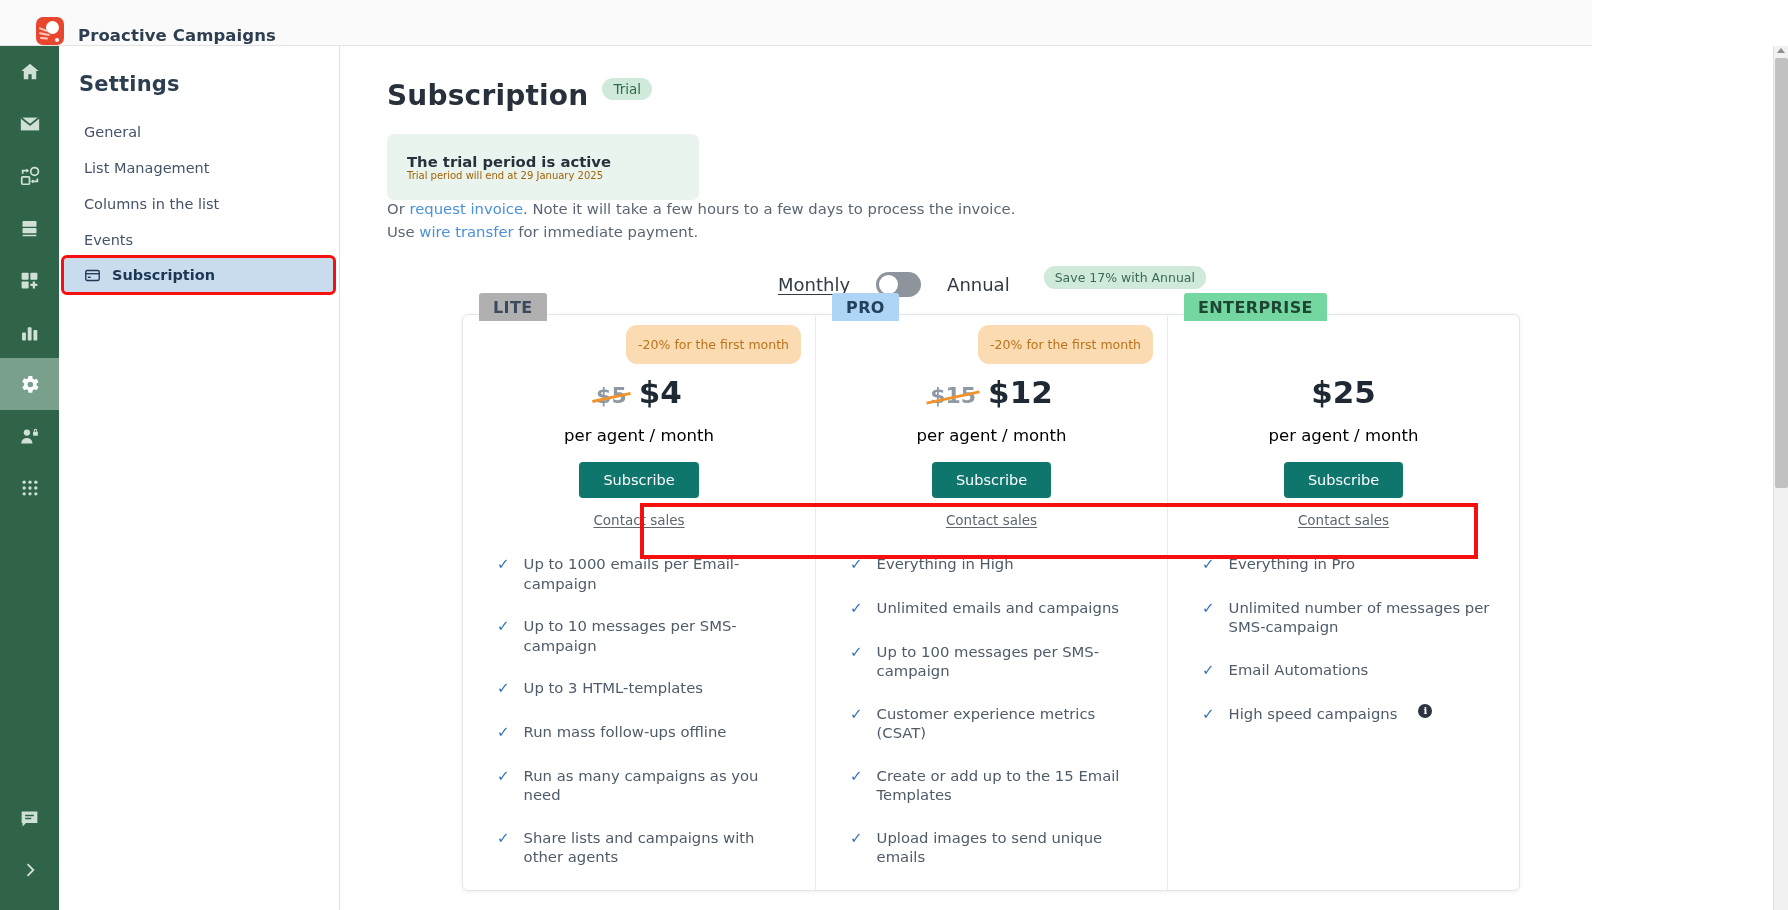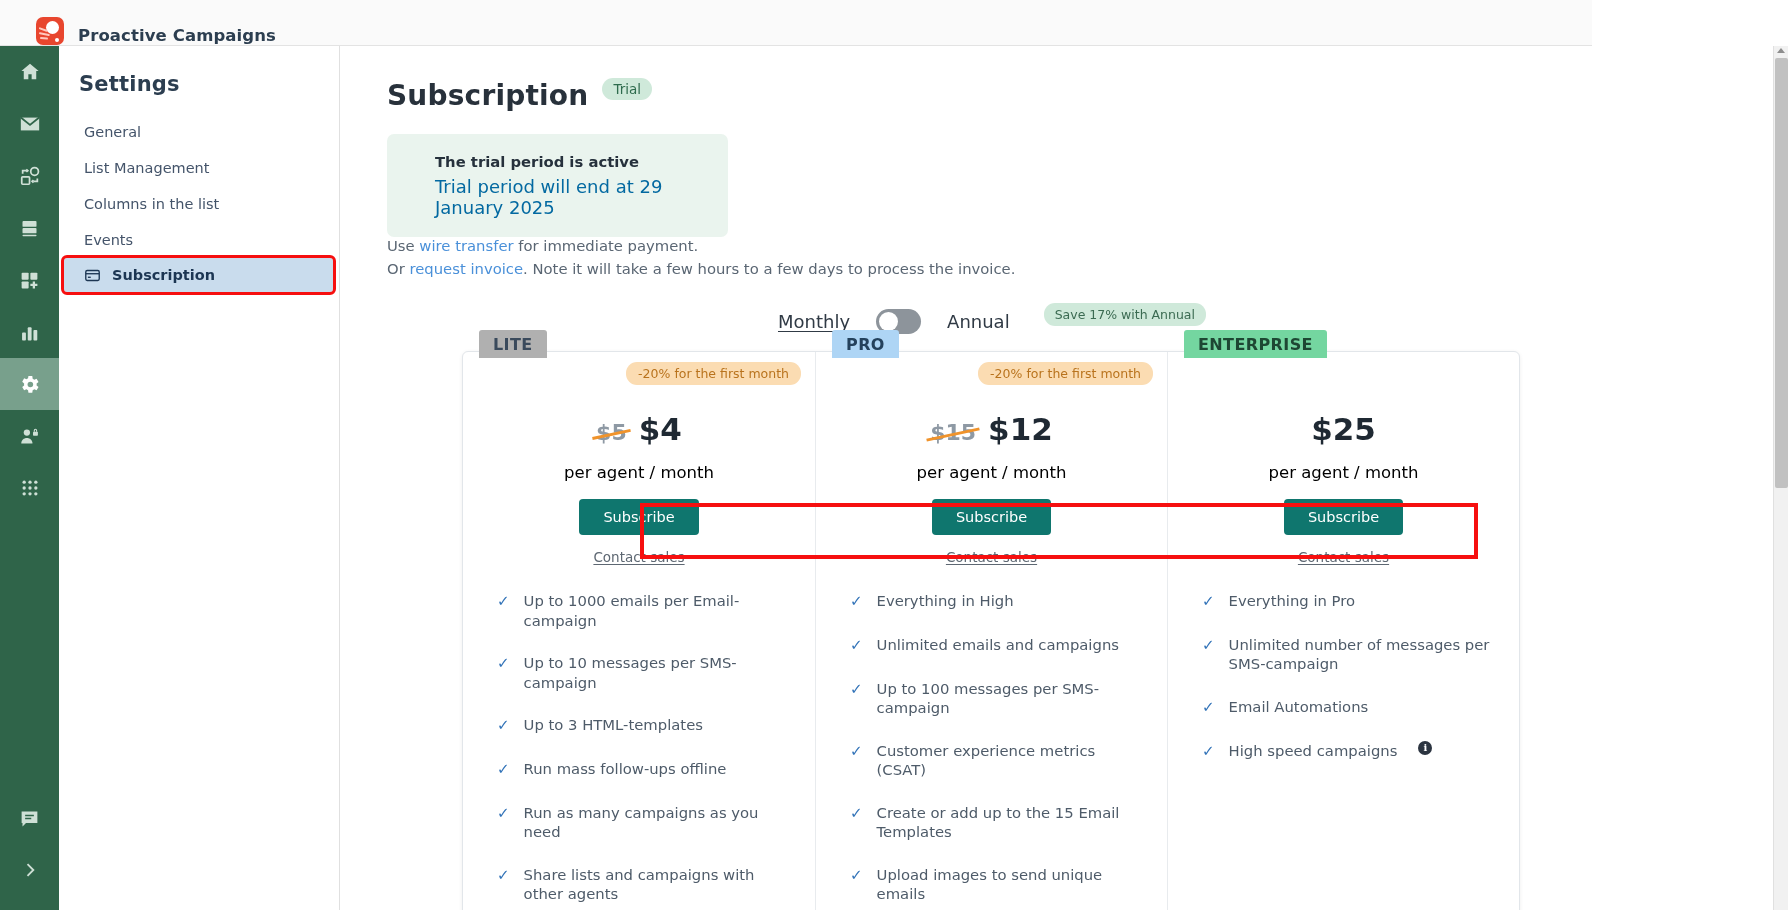--- a/index.html
+++ b/index.html
@@ -79,25 +79,25 @@
     position: absolute; top: 46px; left: 340px; width: 1434px; height: 864px;
     background: #ffffff; overflow: hidden;
   }
   #page-head { padding: 33px 0 0 47px; display: flex; align-items: center; gap: 14px; }
   #page-title { font-size: 28px; font-weight: bold; color: #28313b; letter-spacing: .2px;}
   #trial-badge {
     background: #cfe9da; color: #2e6b4d; font-size: 13.5px;
     padding: 3px 11px; border-radius: 11px; margin-top: -14px;
   }
   #trial-card {
-    margin: 22px 0 0 47px; width: 341px; background: #eaf4ee;
-    border-radius: 7px; padding: 19px 0 19px 48px;
+    margin: 22px 0 0 47px; width: 312px; background: #eaf4ee;
+    border-radius: 7px; padding: 19px 0 19px 20px;
   }
   #trial-card .t1 { font-size: 14.8px; font-weight: bold; color: #26313c; }
-  #trial-card .t2 { font-size: 18px; color: #0369a1; margin-top: 6px; }
+  #trial-card .t2 { font-size: 10px; color: #a16207; }
 
   .pay-line { margin-left: 47px; font-size: 14.8px; color: #5a6673; }
   .pay-line:first-of-type { margin-top: 46px; }
   .pay-line + .pay-line { margin-top: 6px; }
   .pay-line a { color: #4a90d9; text-decoration: none; cursor: pointer; }
 
   
   #billing-row {
     margin-top: 32px; display: flex; align-items: center;
     justify-content: center; gap: 26px; padding-right: 130px;
@@ -134,21 +134,21 @@
     font-size: 16px; font-weight: bold; letter-spacing: .4px;
     border-radius: 3px 3px 0 0;
   }
   .plan-badge.lite { background: #b0b0b0; color: #3a4a5c; }
   .plan-badge.pro  { background: #aed5f5; color: #24415c; }
   .plan-badge.ent  { background: #74d6a0; color: #1e4733; }
 
   .discount {
     position: absolute; right: 14px; top: 10px;
     background: #fbdcb2; color: #b9731d; font-size: 12.5px;
-    padding: 4px 12px; border-radius: 11px;
+    padding: 12px 12px; border-radius: 11px;
   }
   .price-row {
     margin-top: 33px; display: flex; align-items: baseline;
     justify-content: center; gap: 12px; height: 42px;
   }
   .price-old {
     font-size: 22px; font-weight: bold; color: #8e99a4;
     position: relative; display: inline-block;
   }
   .price-old::after {
@@ -355,24 +355,24 @@
     <div id="page-title">Subscription</div>
     <div id="trial-badge">Trial</div>
   </div>
 
   <div id="trial-card">
     <div class="t1">The trial period is active</div>
     <div class="t2">Trial period will end at 29 January 2025</div>
   </div>
 
   <div class="pay-line">
+    <span>Or </span><a>request invoice</a><span>. Note it will take a few hours to a few days to process the invoice.</span>
+  </div>
+  <div class="pay-line">
     <span>Use </span><a>wire transfer</a><span> for immediate payment.</span>
-  </div>
-  <div class="pay-line">
-    <span>Or </span><a>request invoice</a><span>. Note it will take a few hours to a few days to process the invoice.</span>
   </div>
 
   <div id="billing-row">
     <span id="billing-monthly">Monthly</span>
     <div id="billing-toggle">
         <div class="knob"></div>
       </div>
     <span id="billing-annual">Annual</span>
     <span id="save-badge">Save 17% with Annual</span>
   </div>

